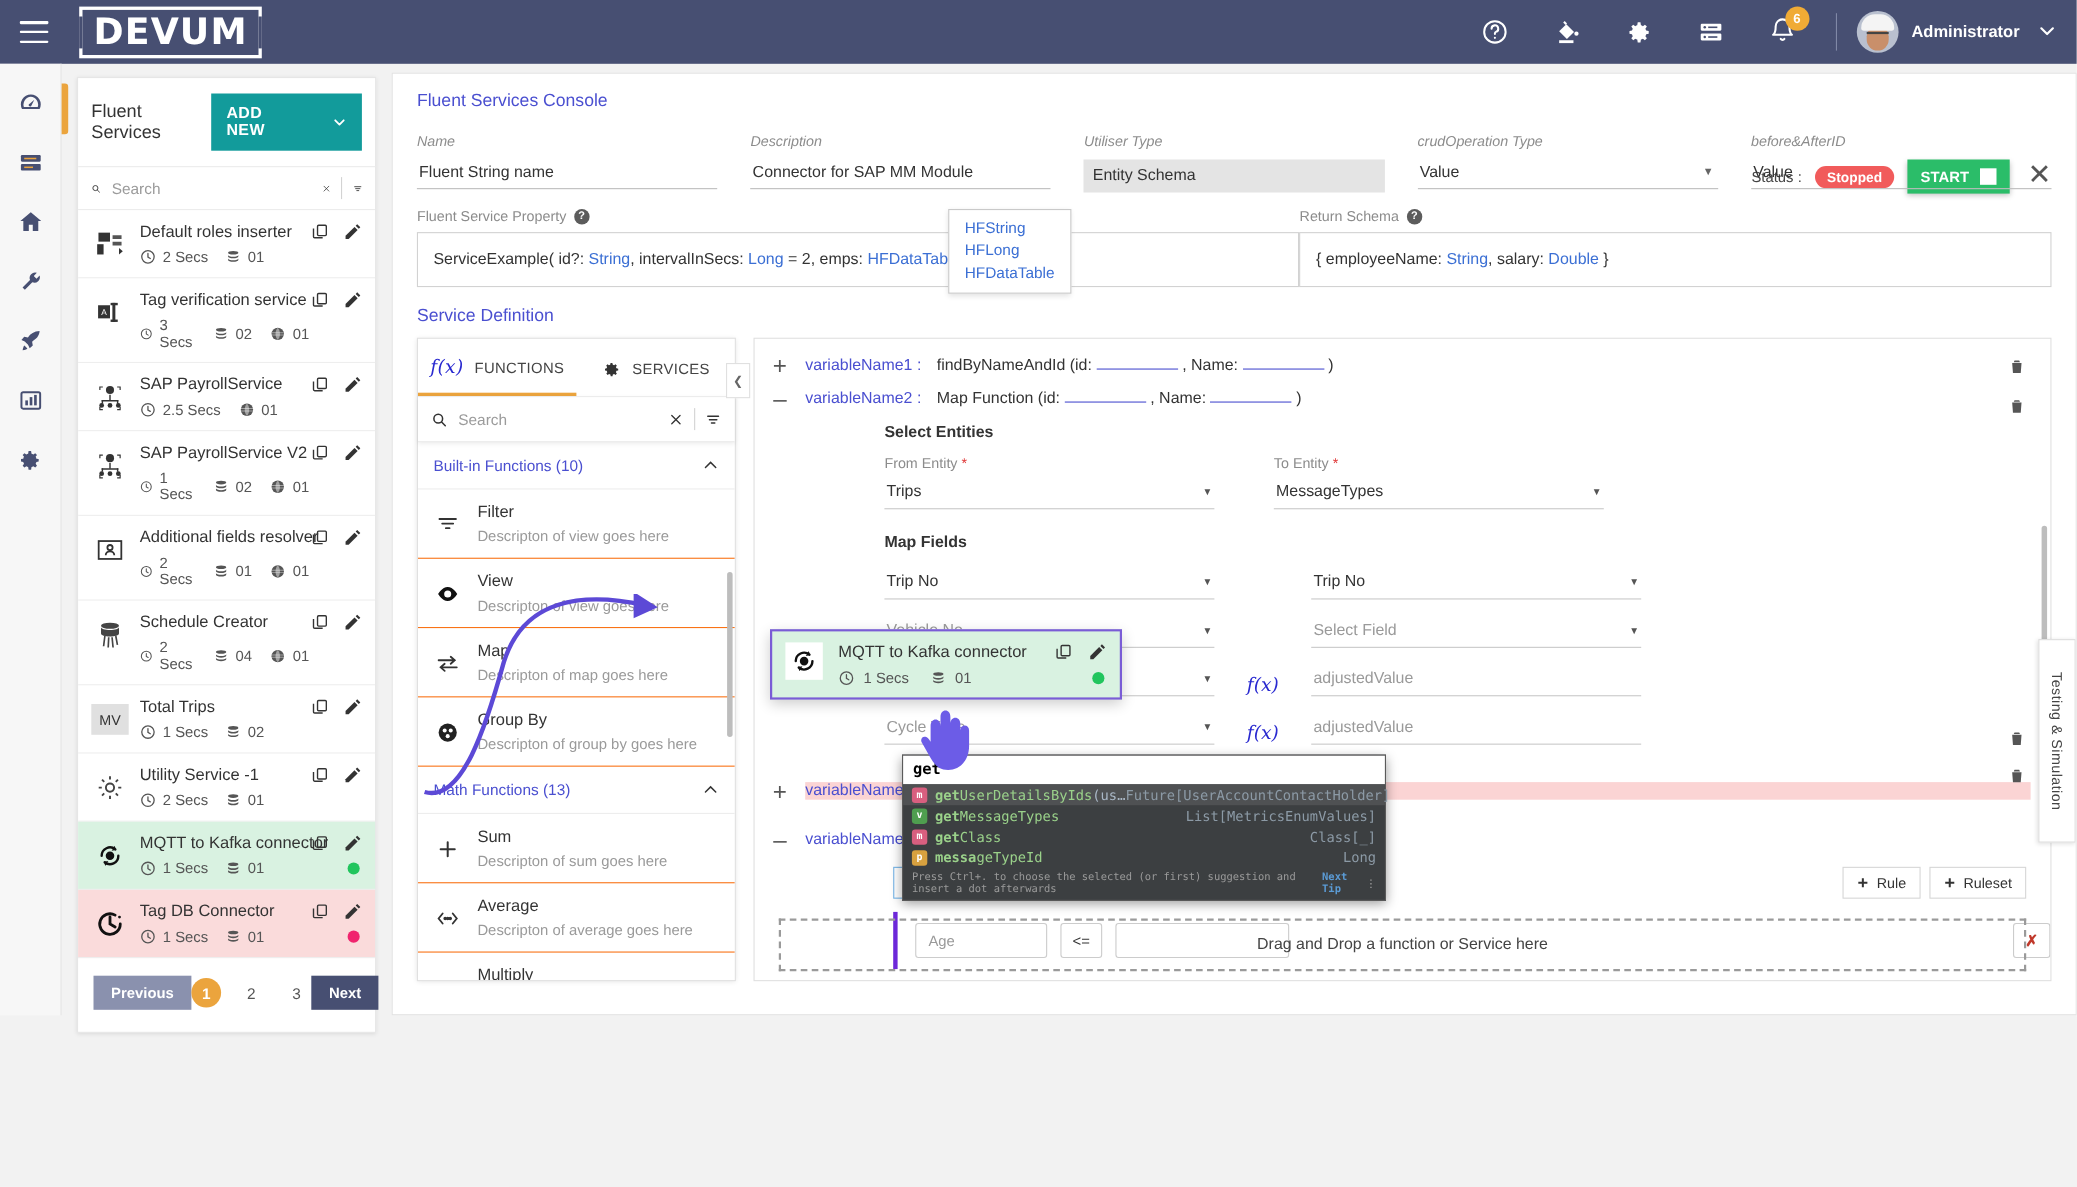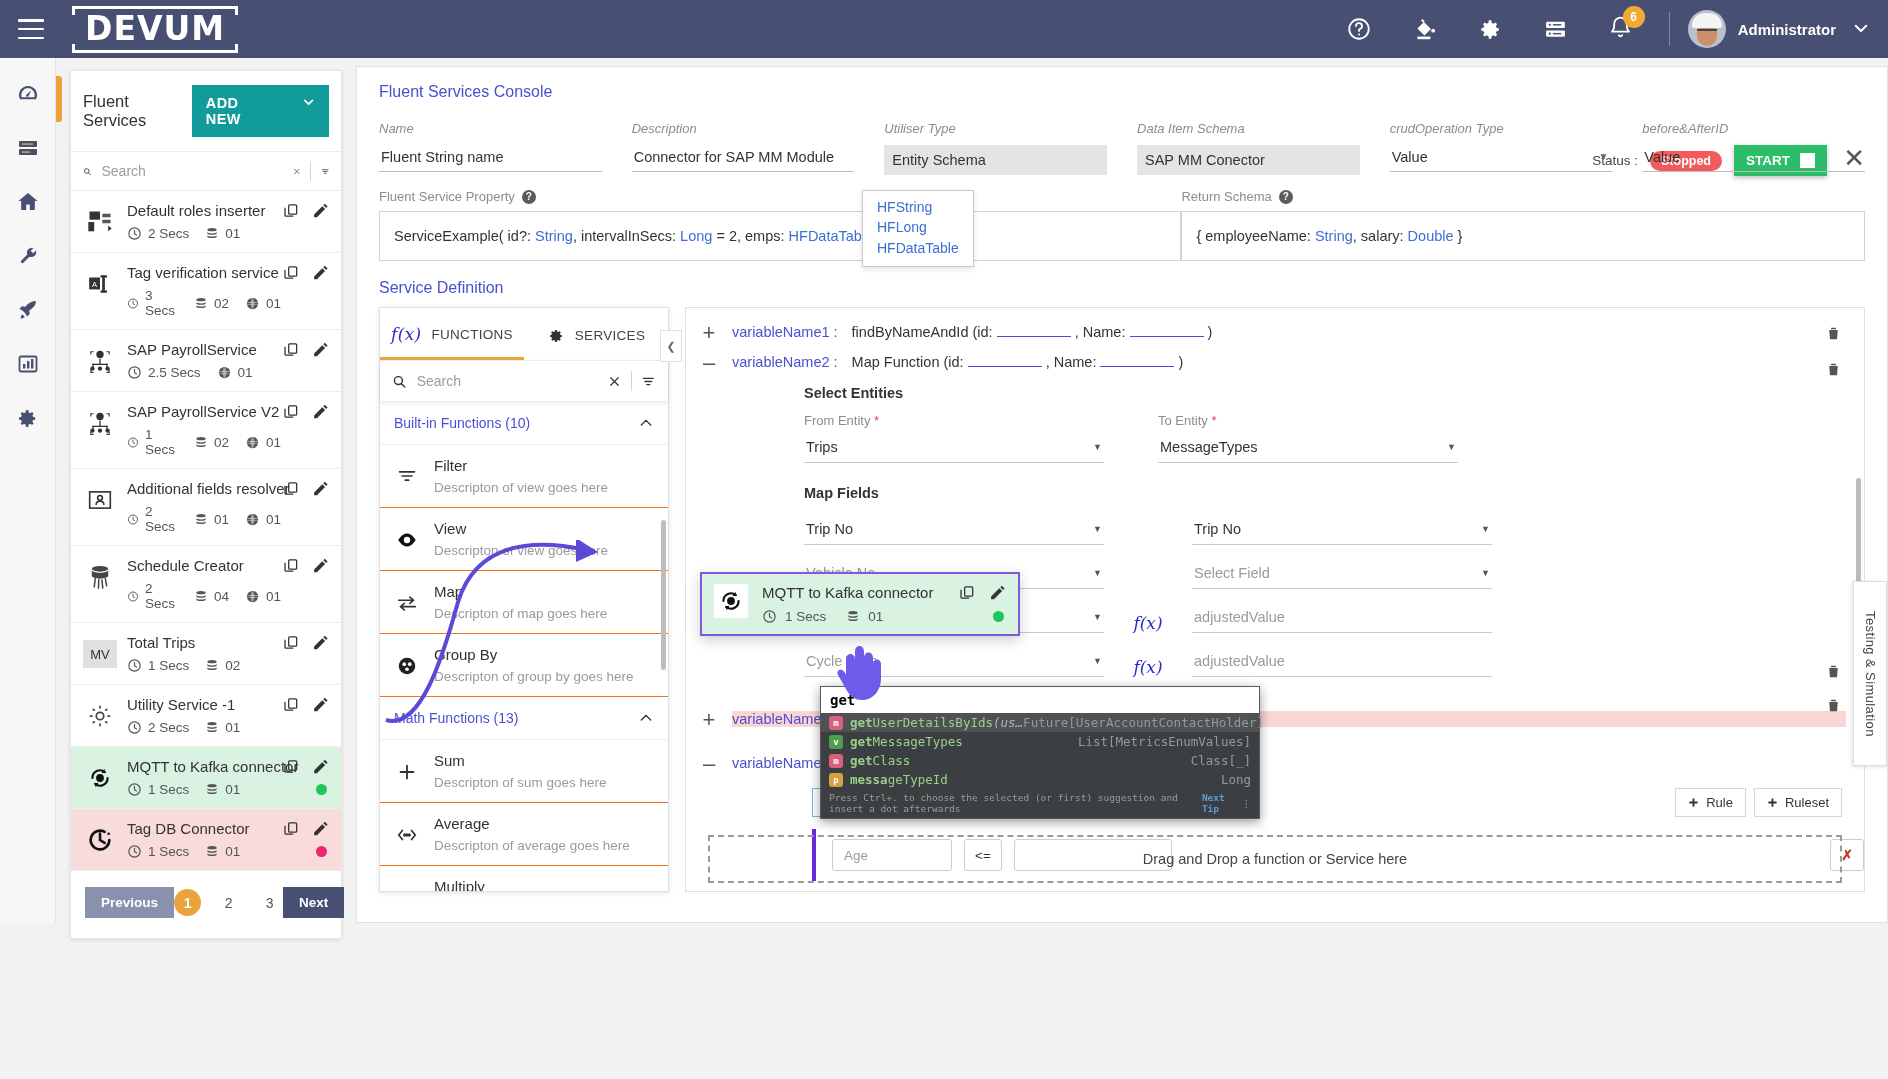--- a/index.html
+++ b/index.html
@@ -35,21 +35,21 @@
   .rail{width:56px;background:#f7f7f7;border-right:1px solid #e3e3e3;padding-top:20px;
         display:flex;flex-direction:column;align-items:center;gap:22px;}
   .rail .ri{width:32px;height:32px;display:flex;align-items:center;justify-content:center;cursor:pointer;color:#474f72;}
 
   .leftpanel{width:296px;padding:12px 10px 0 14px;position:relative;}
   .orange-tab{position:absolute;left:0;top:18px;width:6px;height:46px;background:#eba43d;border-radius:0 3px 3px 0;}
   .card{background:#fff;border:1px solid #e6e6e6;box-shadow:0 1px 4px rgba(0,0,0,.10);}
   .ls-head{display:flex;align-items:center;justify-content:space-between;padding:14px 12px;}
   .ls-title{font-size:16.5px;color:#333;}
   .addnew{background:#129b9b;color:#fff;font-weight:700;font-size:14.5px;letter-spacing:.4px;
-          padding:10px 14px;display:flex;gap:28px;cursor:pointer;}
+          padding:10px 14px;display:flex;align-items:center;gap:28px;cursor:pointer;}
   .searchrow{display:flex;align-items:center;gap:10px;padding:9px 12px;border-top:1px solid #ececec;border-bottom:1px solid #ececec;}
   .searchrow input{flex:1;border:none;outline:none;font-size:14px;color:#444;font-family:inherit;}
   .searchrow input::placeholder{color:#9b9b9b;}
   .svc{display:flex;align-items:flex-start;gap:10px;padding:11px 12px;border-bottom:1px solid #eee;position:relative;cursor:pointer;}
   .svc .sicon{width:34px;height:34px;flex:0 0 34px;display:flex;align-items:center;justify-content:center;margin-top:3px;}
   .svc .sbody{flex:1;min-width:0;}
   .svc .sname{font-size:15px;color:#333;margin-bottom:7px;white-space:nowrap;}
   .svc .smeta{display:flex;align-items:center;gap:7px;font-size:13.5px;color:#555;}
   .svc .smeta .mi{display:flex;align-items:center;gap:6px;margin-right:9px;}
   .svc .actions{display:flex;flex-direction:column;align-items:center;gap:9px;}
@@ -152,21 +152,21 @@
             display:flex;align-items:center;justify-content:center;font-size:14.5px;color:#444;}
   
   .ide{position:absolute;left:134px;bottom:72px;width:440px;background:#3c3f41;border:1px solid #5a5a5a;
        font-family:"DejaVu Sans Mono",monospace;z-index:40;box-shadow:0 3px 10px rgba(0,0,0,.4);}
   .ide .q{background:#fff;color:#000;font-weight:700;font-size:14px;padding:5px 9px;}
   .ide .row{display:flex;align-items:center;justify-content:space-between;padding:2px 8px;font-size:12.5px;}
   .ide .row.sel2{background:#4f5153;}
   .ide .lft{display:flex;align-items:center;gap:7px;}
   .ide .bdg{width:14px;height:14px;border-radius:3px;font-size:9px;color:#fff;display:flex;align-items:center;justify-content:center;font-weight:700;}
   .ide .nm{color:#9ad18a;} .ide .nm b{color:#9ad18a;font-weight:700;}
-  .ide .nm .d{color:#a9b7c6;font-style:italic;}
+  .ide .nm .d{color:#a9b7c6;}
   .ide .ty{color:#8c9aa6;}
   .ide .tip{font-size:9.5px;color:#9a9a9a;padding:3px 8px 4px;display:flex;align-items:center;gap:5px;}
   .ide .tip a{color:#5b9bd5;font-weight:700;}
   
   .ghost{position:absolute;left:700px;top:572px;width:320px;background:#d9f2e1;border:2px solid #7a5cd6;
          padding:10px 12px;z-index:50;box-shadow:0 4px 12px rgba(0,0,0,.2);}
   .hand{position:absolute;left:828px;top:636px;z-index:51;}
   .arrowsvg{position:absolute;left:380px;top:540px;z-index:45;pointer-events:none;}
   .scrollbar{position:absolute;width:5px;background:#bdbdbd;border-radius:3px;}
   .vtab{position:absolute;right:0;top:274px;width:34px;height:185px;background:#fff;border:1px solid #ddd;
@@ -804,24 +804,20 @@
         </div>
         <div class="fld">
           <div class="lb">Description</div>
           <div class="vl">Connector for SAP MM Module</div>
         </div>
         <div class="fld">
           <div class="lb">Utiliser Type</div>
           <div class="vl grey">Entity Schema</div>
         </div>
         <div class="fld">
-          <div class="lb">Data Item Schema</div>
-          <div class="vl grey">SAP MM Conector</div>
-        </div>
-        <div class="fld">
           <div class="lb">crudOperation Type</div>
           <div class="vl">Value<span class="dd">▼</span></div>
         </div>
         <div class="fld">
           <div class="lb">before&amp;AfterID</div>
           <div class="vl">Value</div>
         </div>
       </div>
 
     <div class="props">

